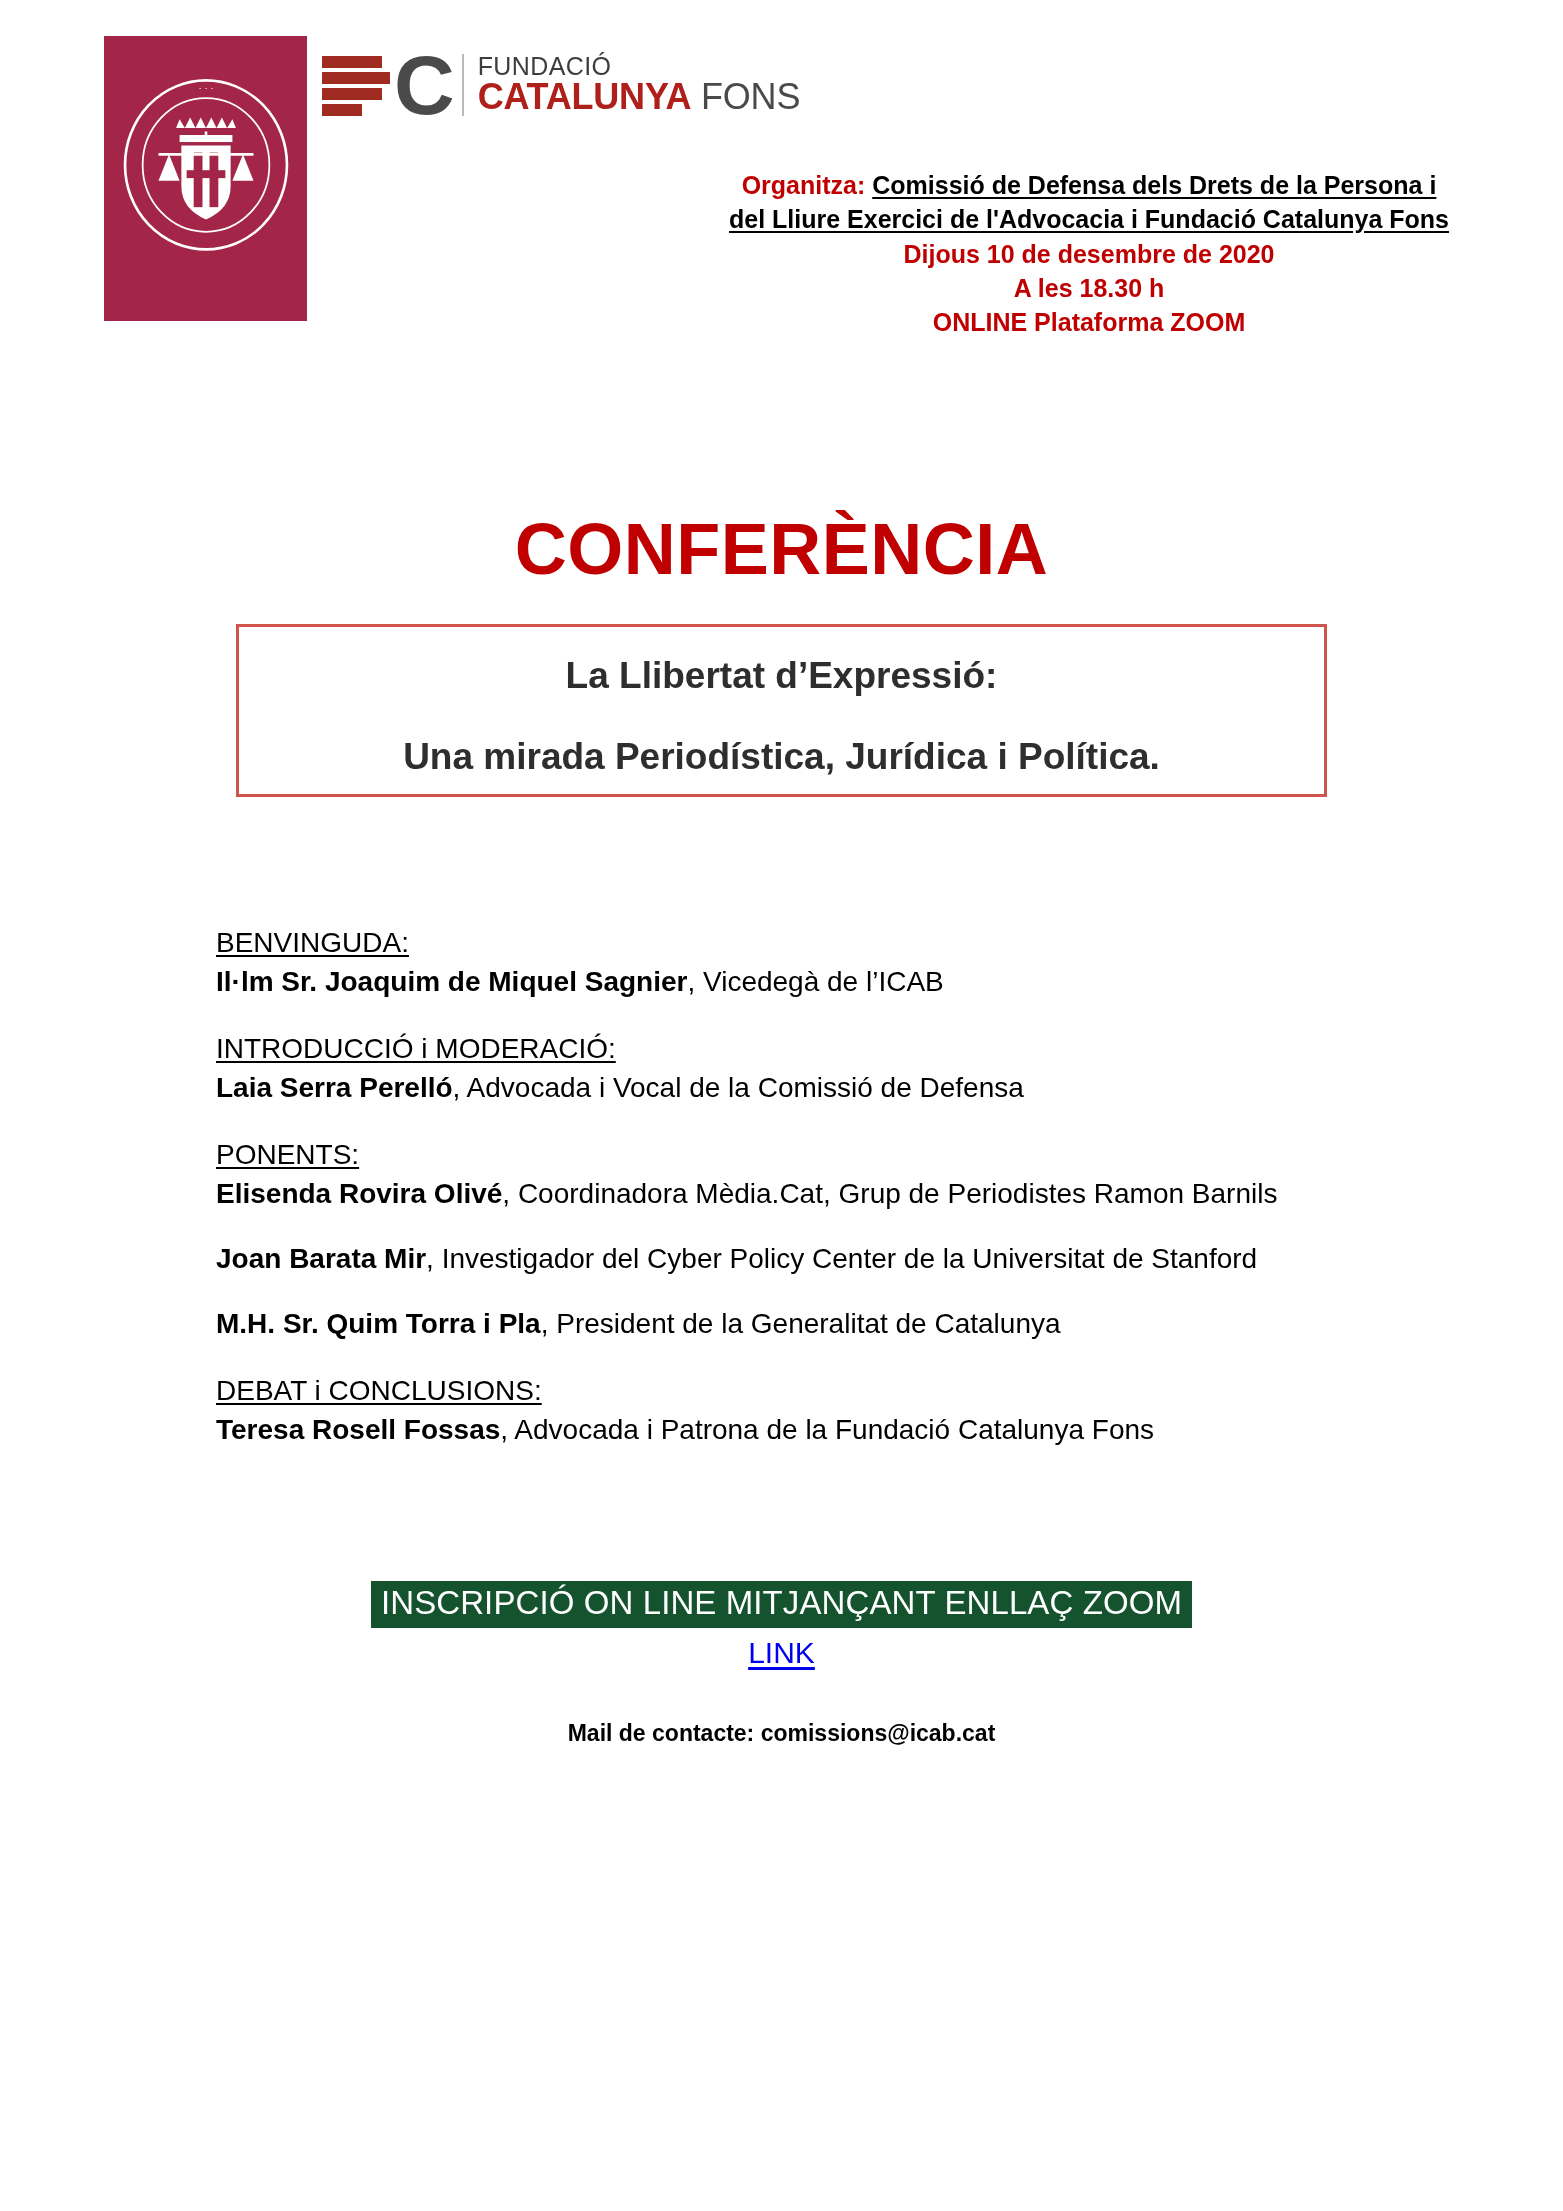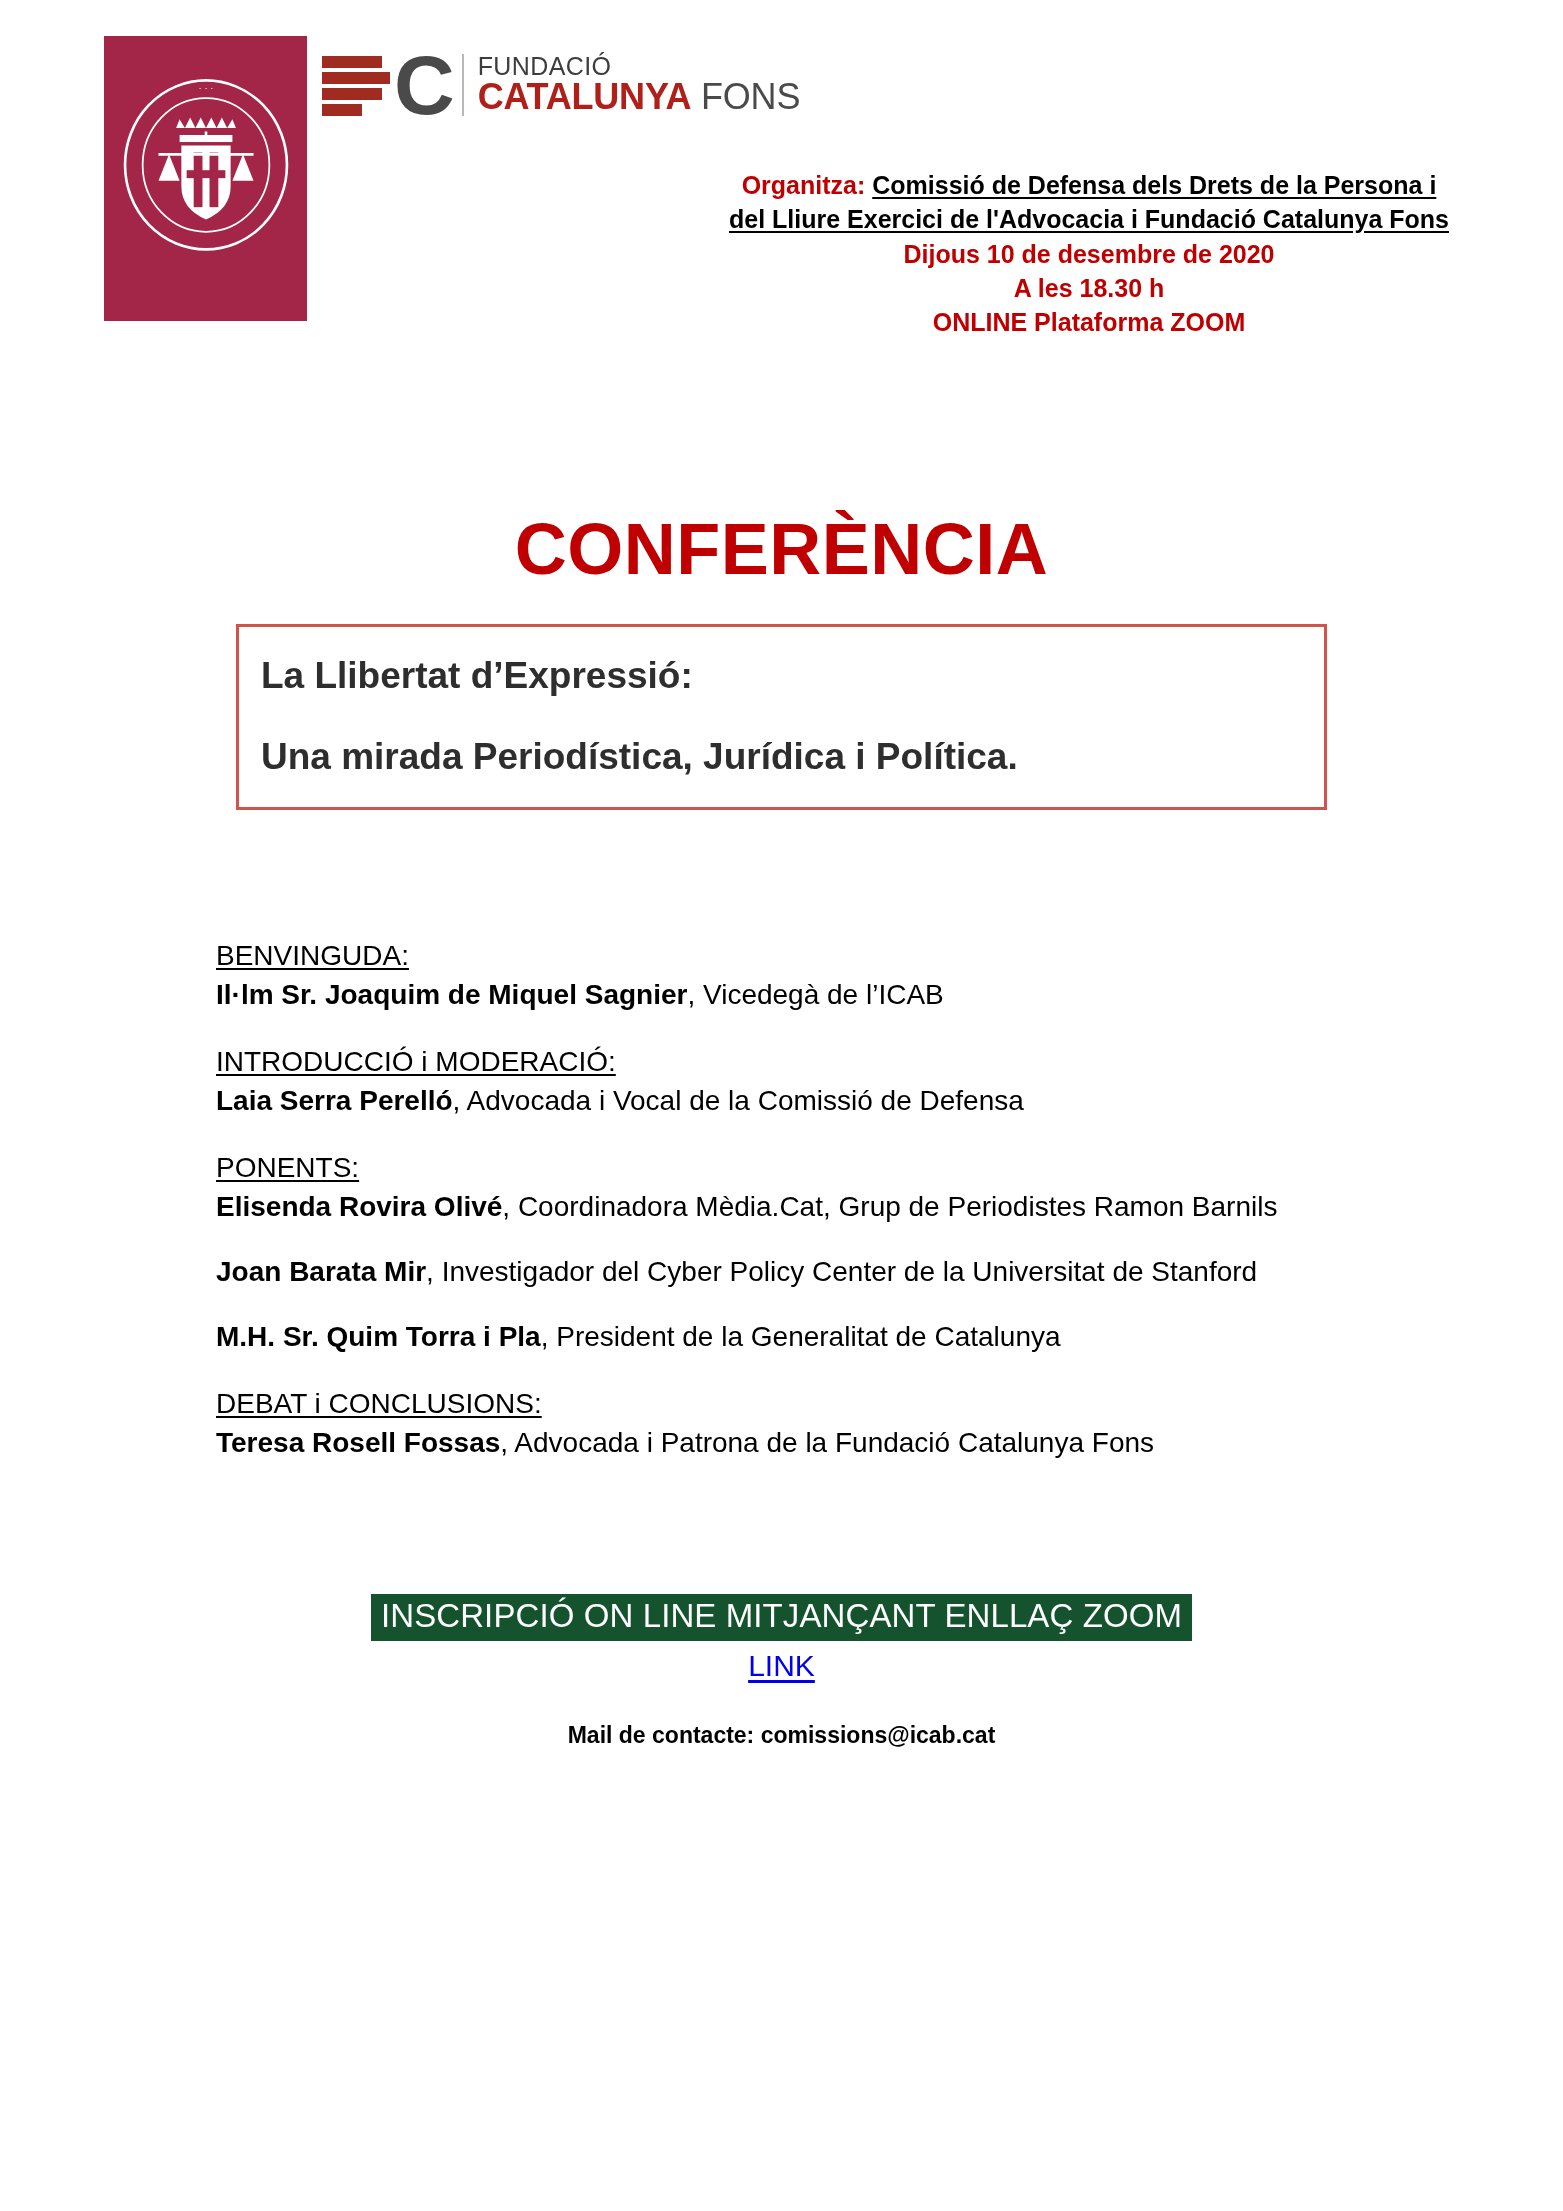--- a/index.html
+++ b/index.html
@@ -129,22 +129,22 @@
     font-size: 72px;
     font-weight: bold;
     color: #C00000;
     letter-spacing: 0.5px;
     margin-top: 88px;
   }
 
   .title-box {
     margin: 34px 236px 0 236px;
     border: 3px solid #D0544B;
-    padding: 30px 22px 32px 22px;
-    text-align: left;
+    padding: 30px 22px 19px 22px;
+    text-align: center;
   }
   .title-line {
     font-size: 37px;
     font-weight: bold;
     color: #2E2E2E;
     line-height: 1.0;
   }
   .title-line.second { margin-top: 44px; }
 
   
@@ -183,21 +183,21 @@
   }
   .link {
     margin-top: 8px;
     font-size: 30px;
     color: #0000EE;
     text-decoration: underline;
     text-underline-offset: 4px;
     cursor: pointer;
   }
   .mail {
-    margin-top: 39px;
+    margin-top: 50px;
     font-size: 23px;
     font-weight: bold;
     color: #000000;
   }
 </style>
 </head>
 <body>
 
 <div class="page">
 

